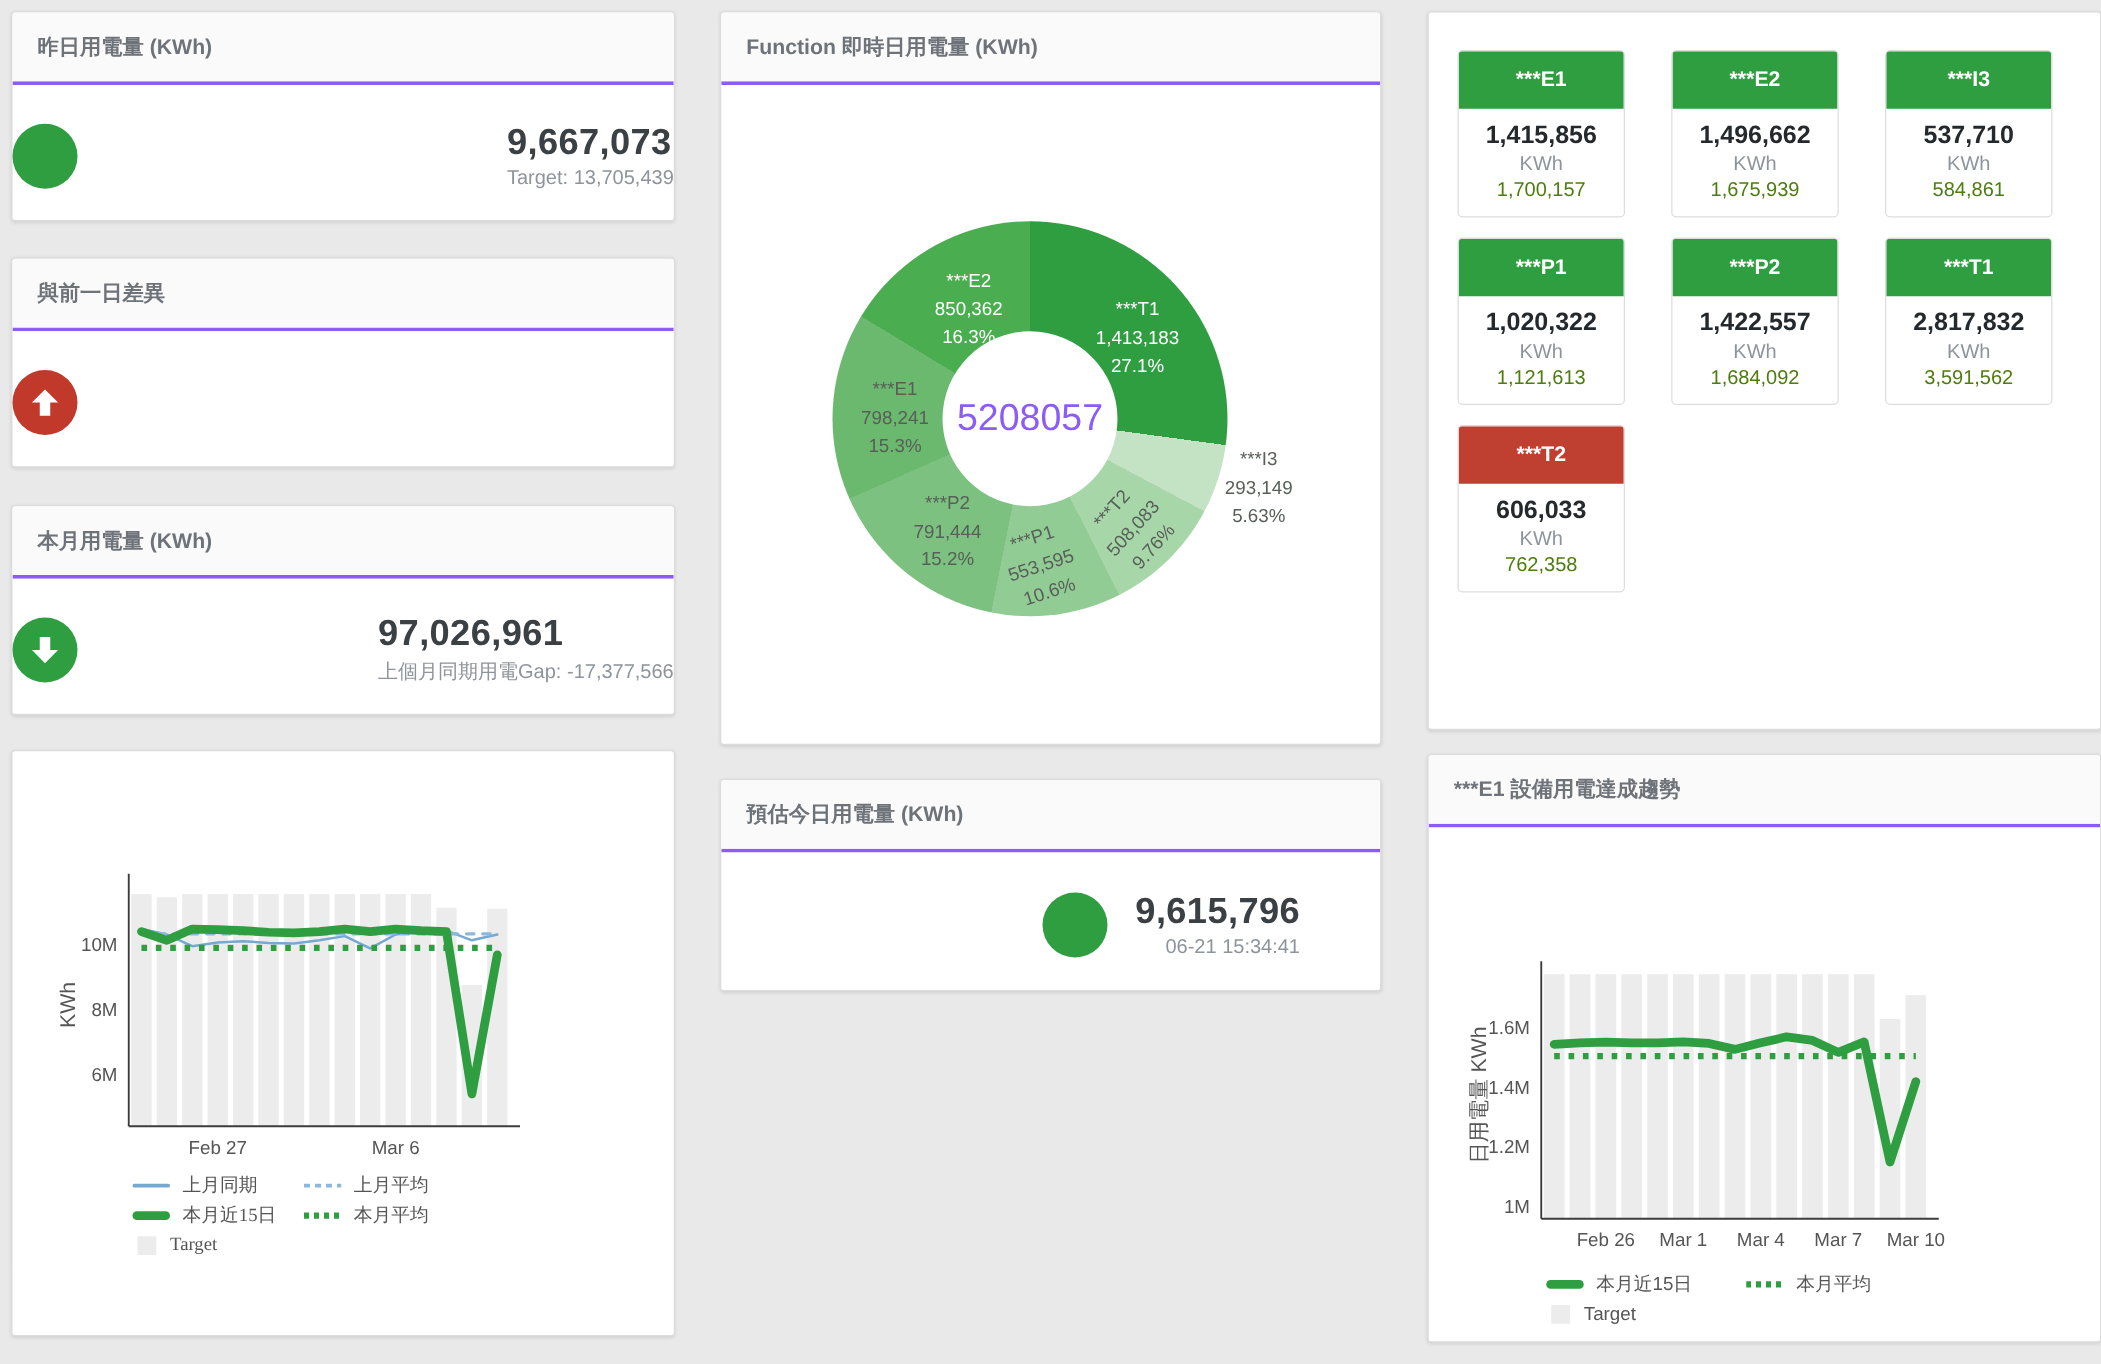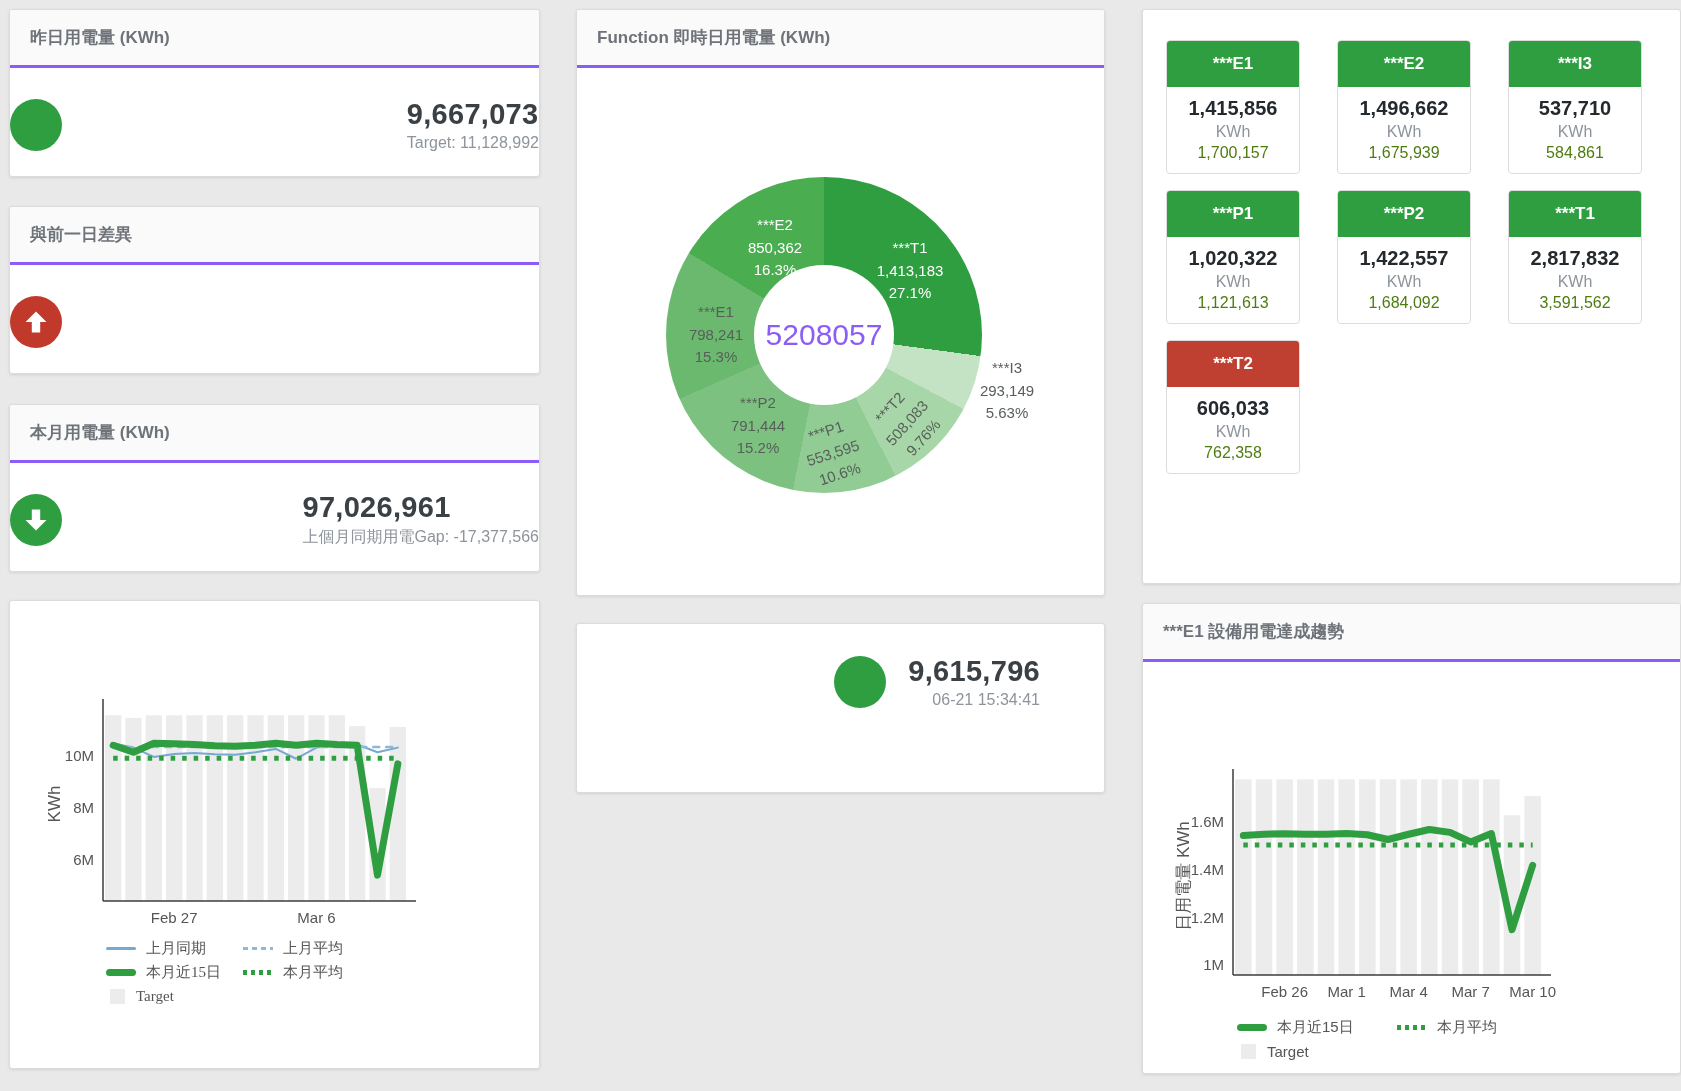--- a/index.html
+++ b/index.html
@@ -60,21 +60,21 @@
 </style>
 </head>
 <body>
 
 <div class="card" style="left:9px;top:9px;width:529px;height:166px;">
   <div class="card-header">昨日用電量 (KWh)</div>
   <div class="stat">
     <div class="circle green"></div>
     <div>
       <div class="stat-value">9,667,073</div>
-      <div class="stat-sub">Target: 11,128,992</div>
+      <div class="stat-sub">Target: 13,705,439</div>
     </div>
   </div>
 </div>
 
 <div class="card" style="left:9px;top:206px;width:529px;height:166px;">
   <div class="card-header">與前一日差異</div>
   <div class="stat">
     <div class="circle red">
       <svg viewBox="0 0 24 24">
           <path d="M12 3 L21 12 H15.6 V21 H8.4 V12 H3 Z" fill="#fff"></path>
@@ -237,20 +237,21 @@
       <span>本月平均</span>
     </div>
     <div class="leg-item" style="grid-column:1;">
       <span class="sw sw-box-gray"></span>
       <span>Target</span>
     </div>
   </div>
 </div>
 
 <div class="card" style="left:576px;top:623px;width:527px;height:168px;">
+  <div class="card-header">預估今日用電量 (KWh)</div>
   <div class="stat" style="justify-content:flex-end;padding-right:64px;">
     <div class="circle green"></div>
     <div>
       <div class="stat-value">9,615,796</div>
       <div class="stat-sub" style="text-align:right;">06-21 15:34:41</div>
     </div>
   </div>
 </div>
 
 <div class="card" style="left:1142px;top:603px;width:537px;height:469px;">

